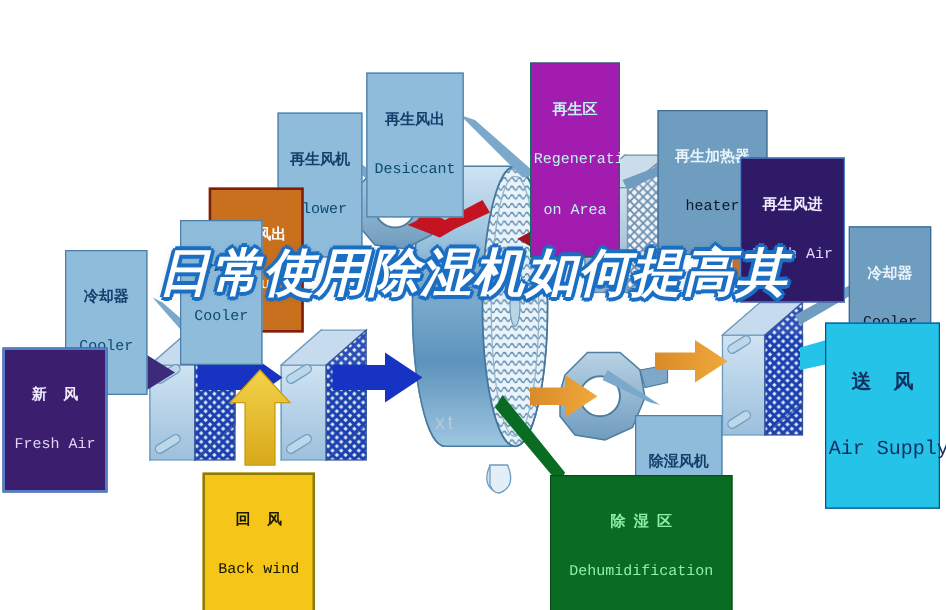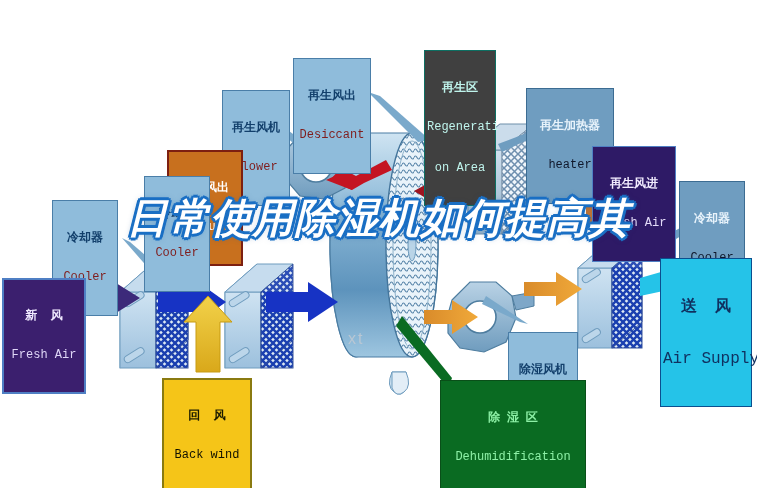--- a/index.html
+++ b/index.html
@@ -22,32 +22,32 @@
   .lbl .cn{display:block;font-family:"Liberation Sans",sans-serif;font-weight:bold;}
   .lbl .en{display:block;font-family:"Liberation Mono","DejaVu Sans Mono",monospace;}
 
   
   .sky{
     background:#8fbcdb;
     border:1px solid #4a7ea8;
     color:#10406e;
   }
   .sky .cn{color:#123f6b;}
-  .sky .en{color:#7f1d1d;}
+  .sky .en{color:#0c4a6e;}
 
   .steel{
     background:#6f9dc0;
     border:1px solid #3c6c92;
     color:#ffffff;
   }
   .steel .cn{color:#e8f3fb;}
   .steel .en{color:#0f172a;}
 
   .teal{
-    background:#404040;
+    background:#a21caf;
     border:1px solid #0d6f62;
   }
   .teal .cn{color:#bff4ec;}
   .teal .en{color:#bff4ec;}
 
   .purple{
     background:#3b1f6e;
     border:2px solid #4f7fc4;
   }
   .purple .cn{color:#f0eaff;}
@@ -334,21 +334,21 @@
     <span class="cn">再生区</span>
     <span class="en">Regenerati</span>
     <span class="en">on Area</span>
   </div>
 
   <div class="lbl steel" style="left:526px;top:88px;width:88px;padding:3px 2px;font-size:12px;">
     <span class="cn">再生加热器</span>
     <span class="en">heater</span>
   </div>
 
-  <div class="lbl indigo" style="left:592px;top:146px;width:84px;padding:3px 2px;font-size:12px;">
+  <div class="lbl indigo" style="left:592px;top:126px;width:84px;padding:3px 2px;font-size:12px;">
     <span class="cn">再生风进</span>
     <span class="en">Fresh Air</span>
   </div>
 
   <div class="lbl rust" style="left:167px;top:150px;width:76px;padding:2px 2px;font-size:12px;">
     <span class="cn">再生风出</span>
     <span class="en">Exhaust</span>
   </div>
 
   <div class="lbl sky" style="left:52px;top:200px;width:66px;padding:3px 2px;font-size:12px;">

